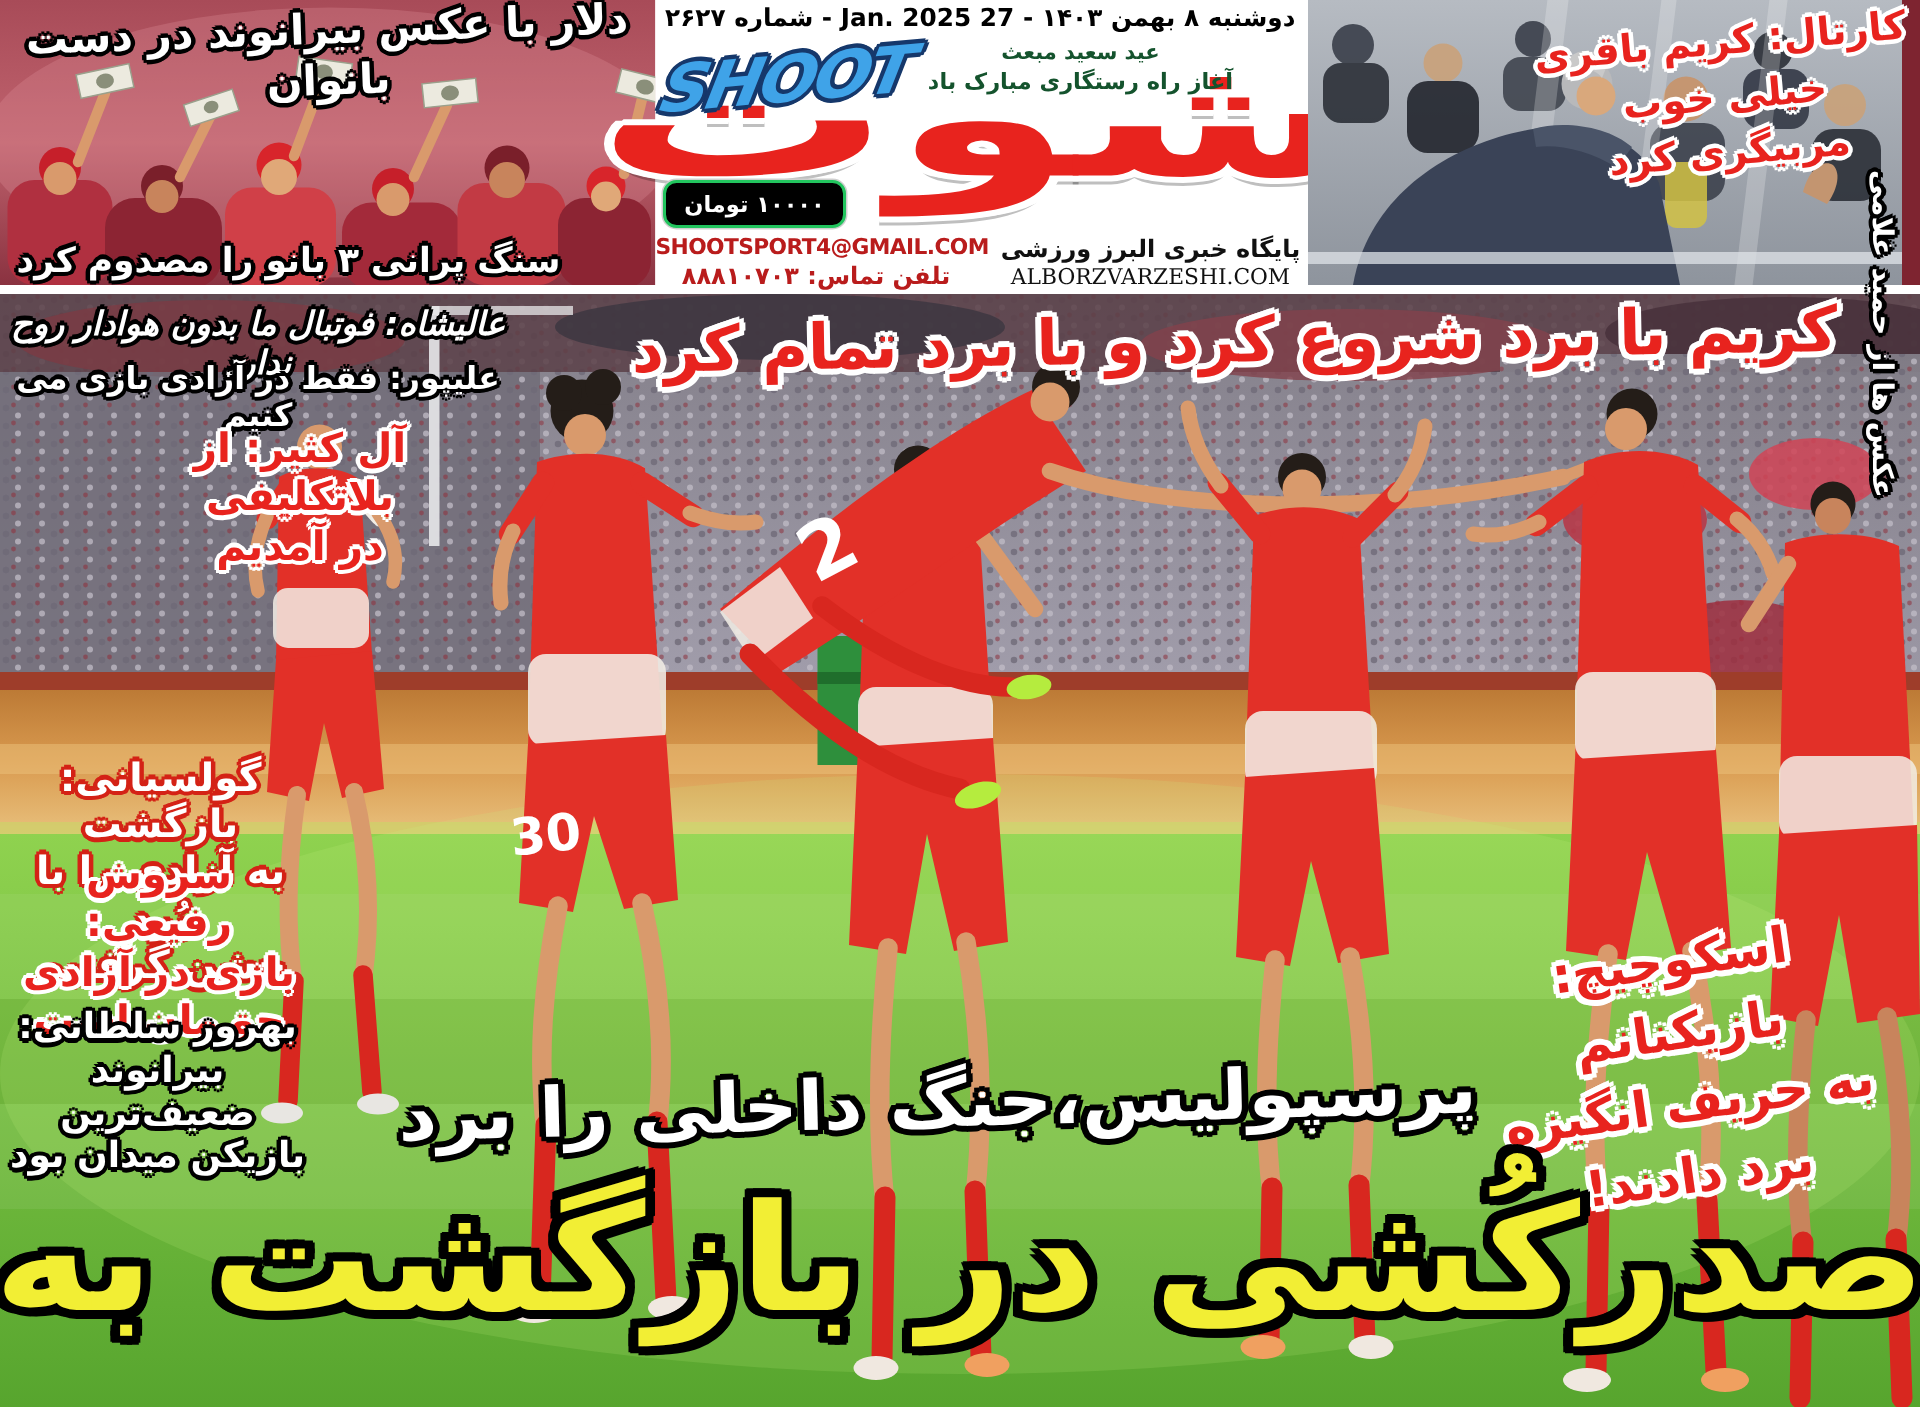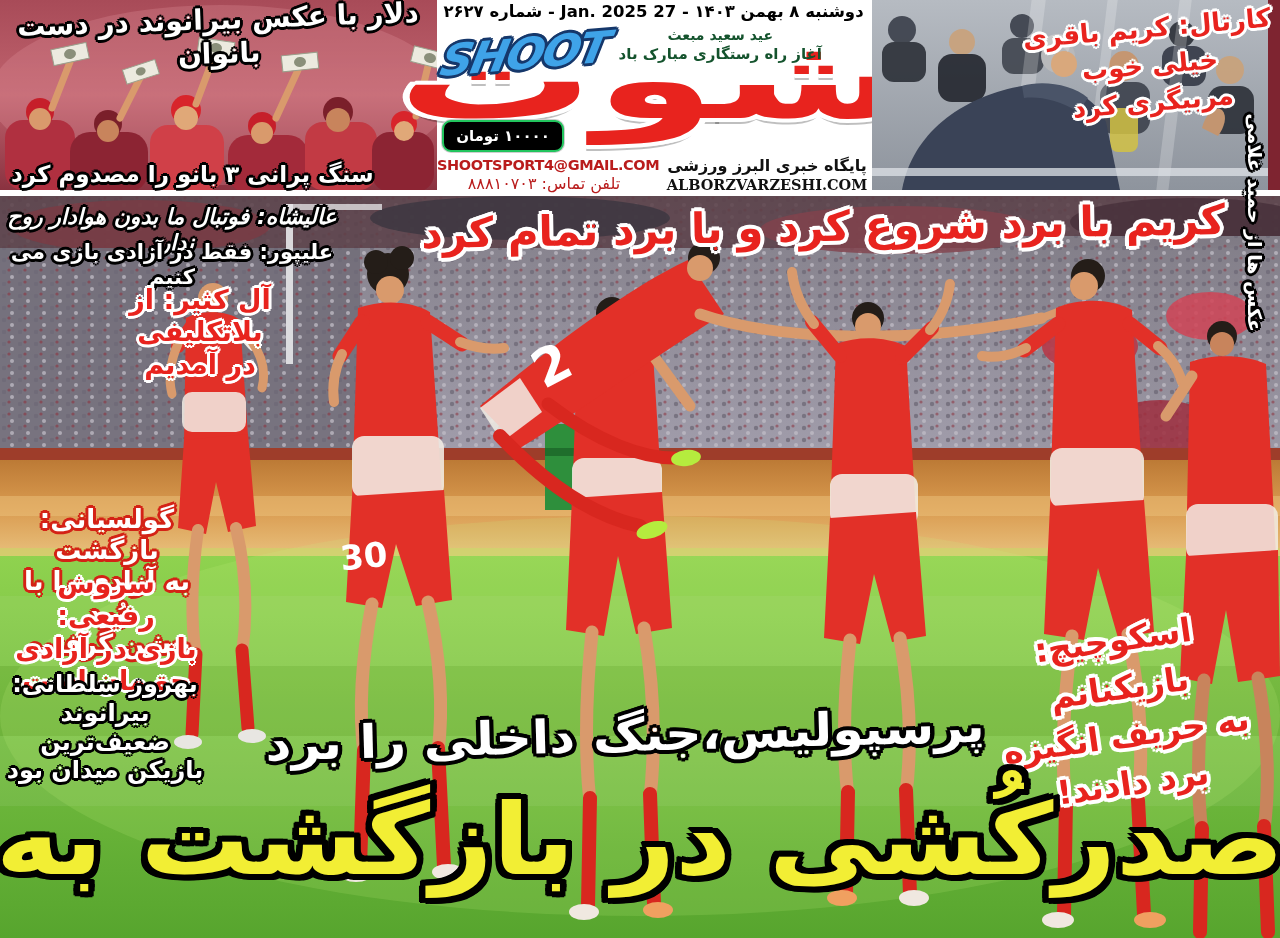--- a/index.html
+++ b/index.html
@@ -50,24 +50,24 @@
            -4px 0 0 #fff,4px 0 0 #fff,0 -4px 0 #fff,0 4px 0 #fff,0 6px 0 rgba(0,0,0,.25);}
   .logo-latin{top:28px;left:6px;font-size:44px;font-style:italic;font-weight:bold;color:#3fa3e8;
            transform:skewX(-16deg) rotate(-5deg);letter-spacing:-2px;
            text-shadow:-2px -2px 0 #16386b,2px -2px 0 #16386b,-2px 2px 0 #16386b,2px 2px 0 #16386b,
            -3px 0 0 #16386b,3px 0 0 #16386b,0 -3px 0 #16386b,0 3px 0 #16386b;}
   .price{top:120px;left:5px;width:118px;height:28px;background:#000000;border:2px solid #22c55e;
          box-shadow:0 0 0 1px #cfcfcf;border-radius:9px;color:#fff;font-size:15px;font-weight:bold;
          display:flex;align-items:center;justify-content:center;}
   .contact{left:0;bottom:2px;width:214px;text-align:center;color:#b91c1c;line-height:1.25;}
   .contact .em{font-size:14.5px;font-weight:bold;letter-spacing:-0.4px;}
-  .contact .ph{font-size:16px;font-weight:normal;}
+  .contact .ph{font-size:16px;font-weight:bold;}
   .site{right:0;bottom:2px;width:206px;text-align:center;color:#111;line-height:1.25;}
   .site .sn{font-size:16px;font-weight:bold;}
-  .site .su{font-size:14.5px;font-weight:bold;font-family:"DejaVu Serif",serif;}
+  .site .su{font-size:14.5px;font-weight:normal;font-family:"DejaVu Serif",serif;}
 
   
   .main-photo{left:0;top:196px;width:1280px;height:742px;}
   .banner{top:6px;left:370px;right:4px;font-size:42px;transform:rotate(-1deg);}
   .q{line-height:1.2;}
   .q0{top:8px;left:2px;width:340px;font-size:22px;font-style:italic;}
   .q1{top:44px;left:4px;width:336px;font-size:21px;}
   .q2{top:88px;left:64px;width:272px;font-size:27px;}
   .q3{top:268px;left:4px;width:206px;font-size:26px;}
   .q4{top:372px;left:8px;width:196px;font-size:27px;}

